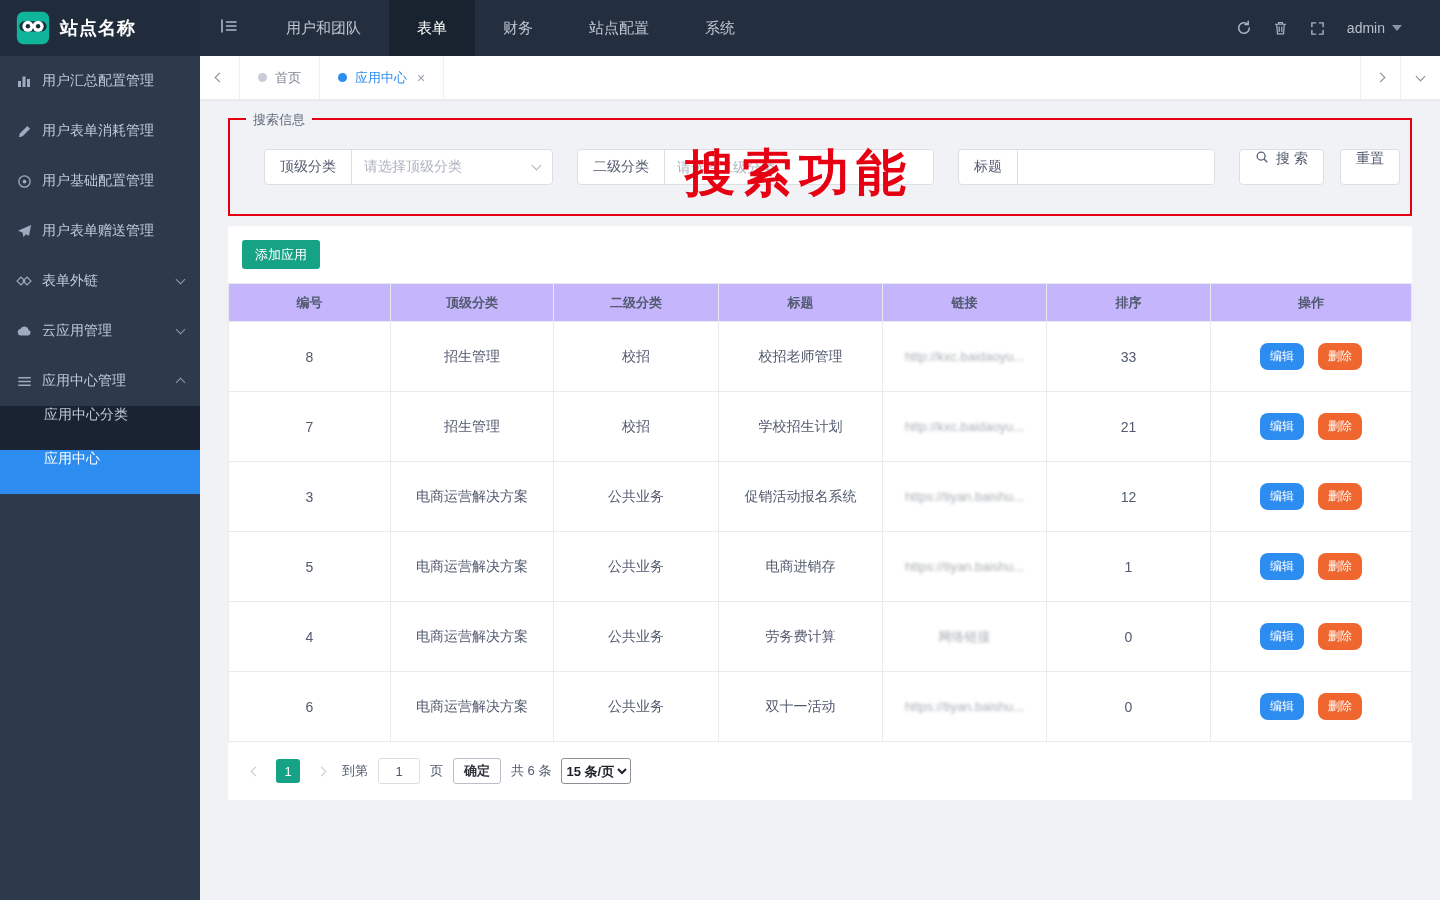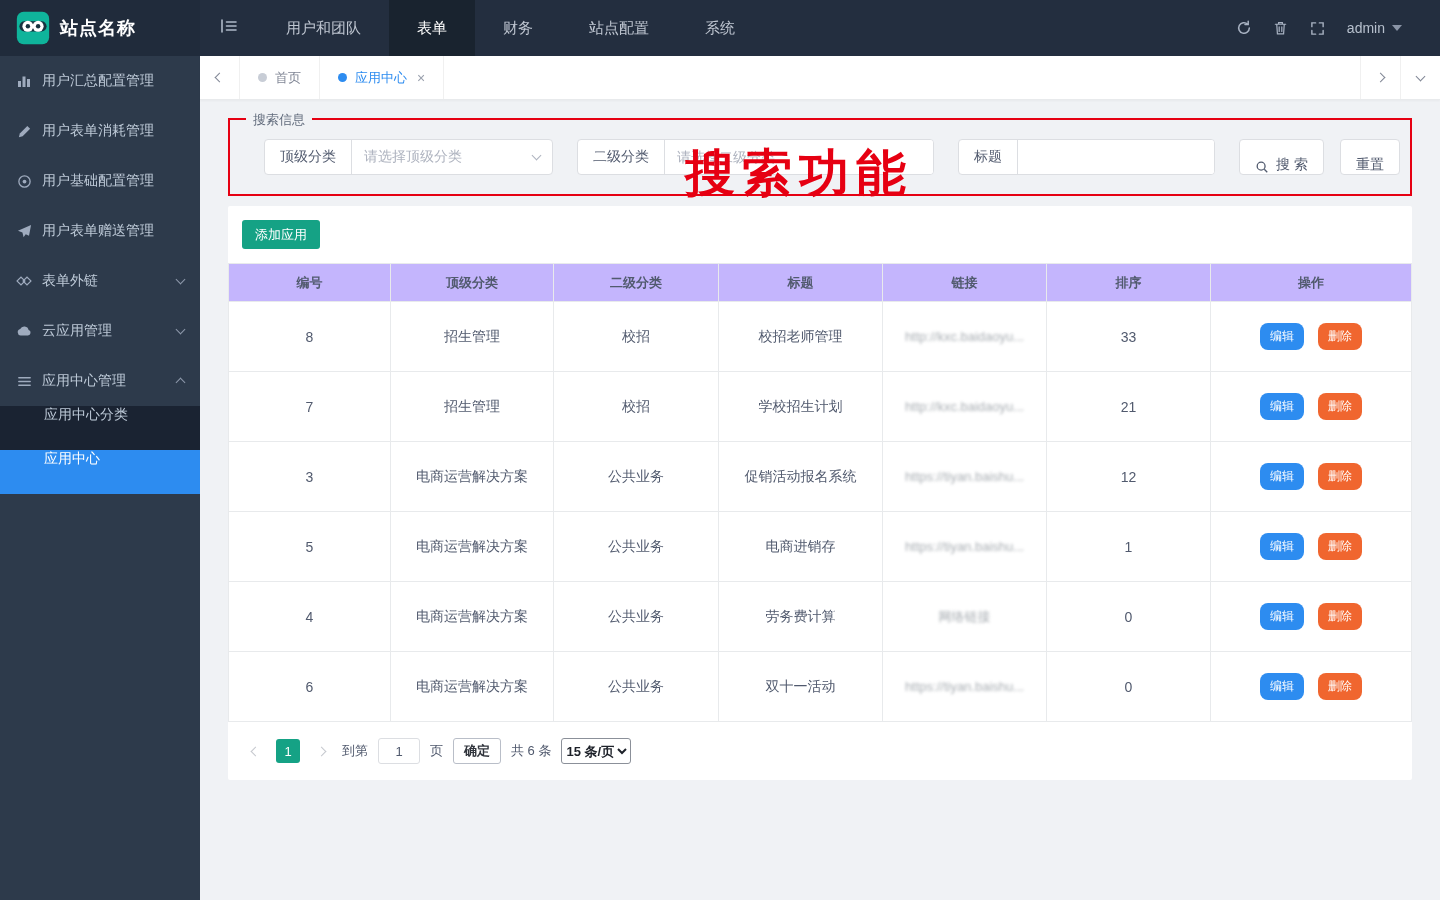--- a/index.html
+++ b/index.html
@@ -41,31 +41,31 @@
   .tab { display:flex; align-items:center; gap:8px; padding:0 18px; font-size:13px; color:#808695; border-right:1px solid #f0f0f0; cursor:pointer; }
   .tab .dot { width:9px; height:9px; border-radius:50%; background:#c8cdd6; }
   .tab.active { color:var(--primary-blue,#2d8cf0); }
   .tab.active .dot { background:var(--primary-blue,#2d8cf0); }
   .tab-close { color:#9aa0ad; font-size:14px; margin-left:2px; cursor:pointer; }
   .tab-spacer { flex:1; }
 
   
   .content { flex:1; padding:18px 28px; overflow:hidden; }
 
-  .search-box { position:relative; height:78px; border:2px solid var(--annotation-red,#e60012); }
+  .search-box { position:relative; height:98px; border:2px solid var(--annotation-red,#e60012); }
   .search-legend { position:absolute; top:-9px; left:16px; background:#f0f2f5; padding:0 7px; font-size:13px; color:#606a7b; }
   .search-row { height:100%; display:flex; align-items:center; padding-left:34px; }
   .igroup { display:flex; height:36px; border:1px solid #dcdee2; border-radius:4px; background:#fff; overflow:hidden; }
   .iprepend { display:flex; align-items:center; padding:0 15px; font-size:14px; color:#515a6e; border-right:1px solid #dcdee2; white-space:nowrap; }
   .iselect { width:200px; display:flex; align-items:center; justify-content:space-between; padding:0 12px; color:#aeb3bf; font-size:14px; cursor:pointer; }
   .iselect .chev { color:#aeb3bf; }
   .itext { border:none; outline:none; font-size:14px; padding:0 12px; color:#515a6e; font-family:inherit; }
   .itext::placeholder { color:#aeb3bf; }
   .gap24 { width:24px; flex:0 0 24px; }
-  .btn-outline { height:36px; display:flex; align-items:flex-end; gap:7px; padding:0 15px; background:#fff; border:1px solid #dcdee2; border-radius:4px; font-size:14px; color:#515a6e; cursor:pointer; font-family:inherit; }
+  .btn-outline { height:36px; display:flex; align-items:flex-start; gap:7px; padding:0 15px; background:#fff; border:1px solid #dcdee2; border-radius:4px; font-size:14px; color:#515a6e; cursor:pointer; font-family:inherit; }
   .annotation { position:absolute; left:455px; top:20px; font-family:"DejaVu Serif",serif; font-weight:bold; font-size:50px; letter-spacing:7px; color:var(--annotation-red,#e60012); pointer-events:none; white-space:nowrap; }
 
   .card { margin-top:10px; background:#fff; border-radius:2px; }
   .btn-add { margin:14px 0 14px 14px; height:29px; padding:0 13px; background:var(--accent-teal,#15a285); color:#fff; border:none; border-radius:3px; font-size:13px; cursor:pointer; font-family:inherit;text-align:right; }
 
   table.grid { width:100%; border-collapse:collapse; table-layout:fixed; font-size:14px; color:#515a6e; }
   .grid th { height:38px; background:#c4b5fd; border:1px solid #e8eaec; font-weight:bold; text-align:center; font-size:13px; color:#515a6e; }
   .grid td { height:70px; border:1px solid #e8eaec; text-align:center; }
   .link-cell { color:#9aa0a6; font-size:13px; filter:blur(1.8px); opacity:.85; overflow:hidden; white-space:nowrap; text-overflow:ellipsis; }
   .btn-edit,.btn-del { border:none; border-radius:8px; color:#fff; font-size:12px; padding:5px 10px; margin:0 5px; cursor:pointer; font-family:inherit; }

